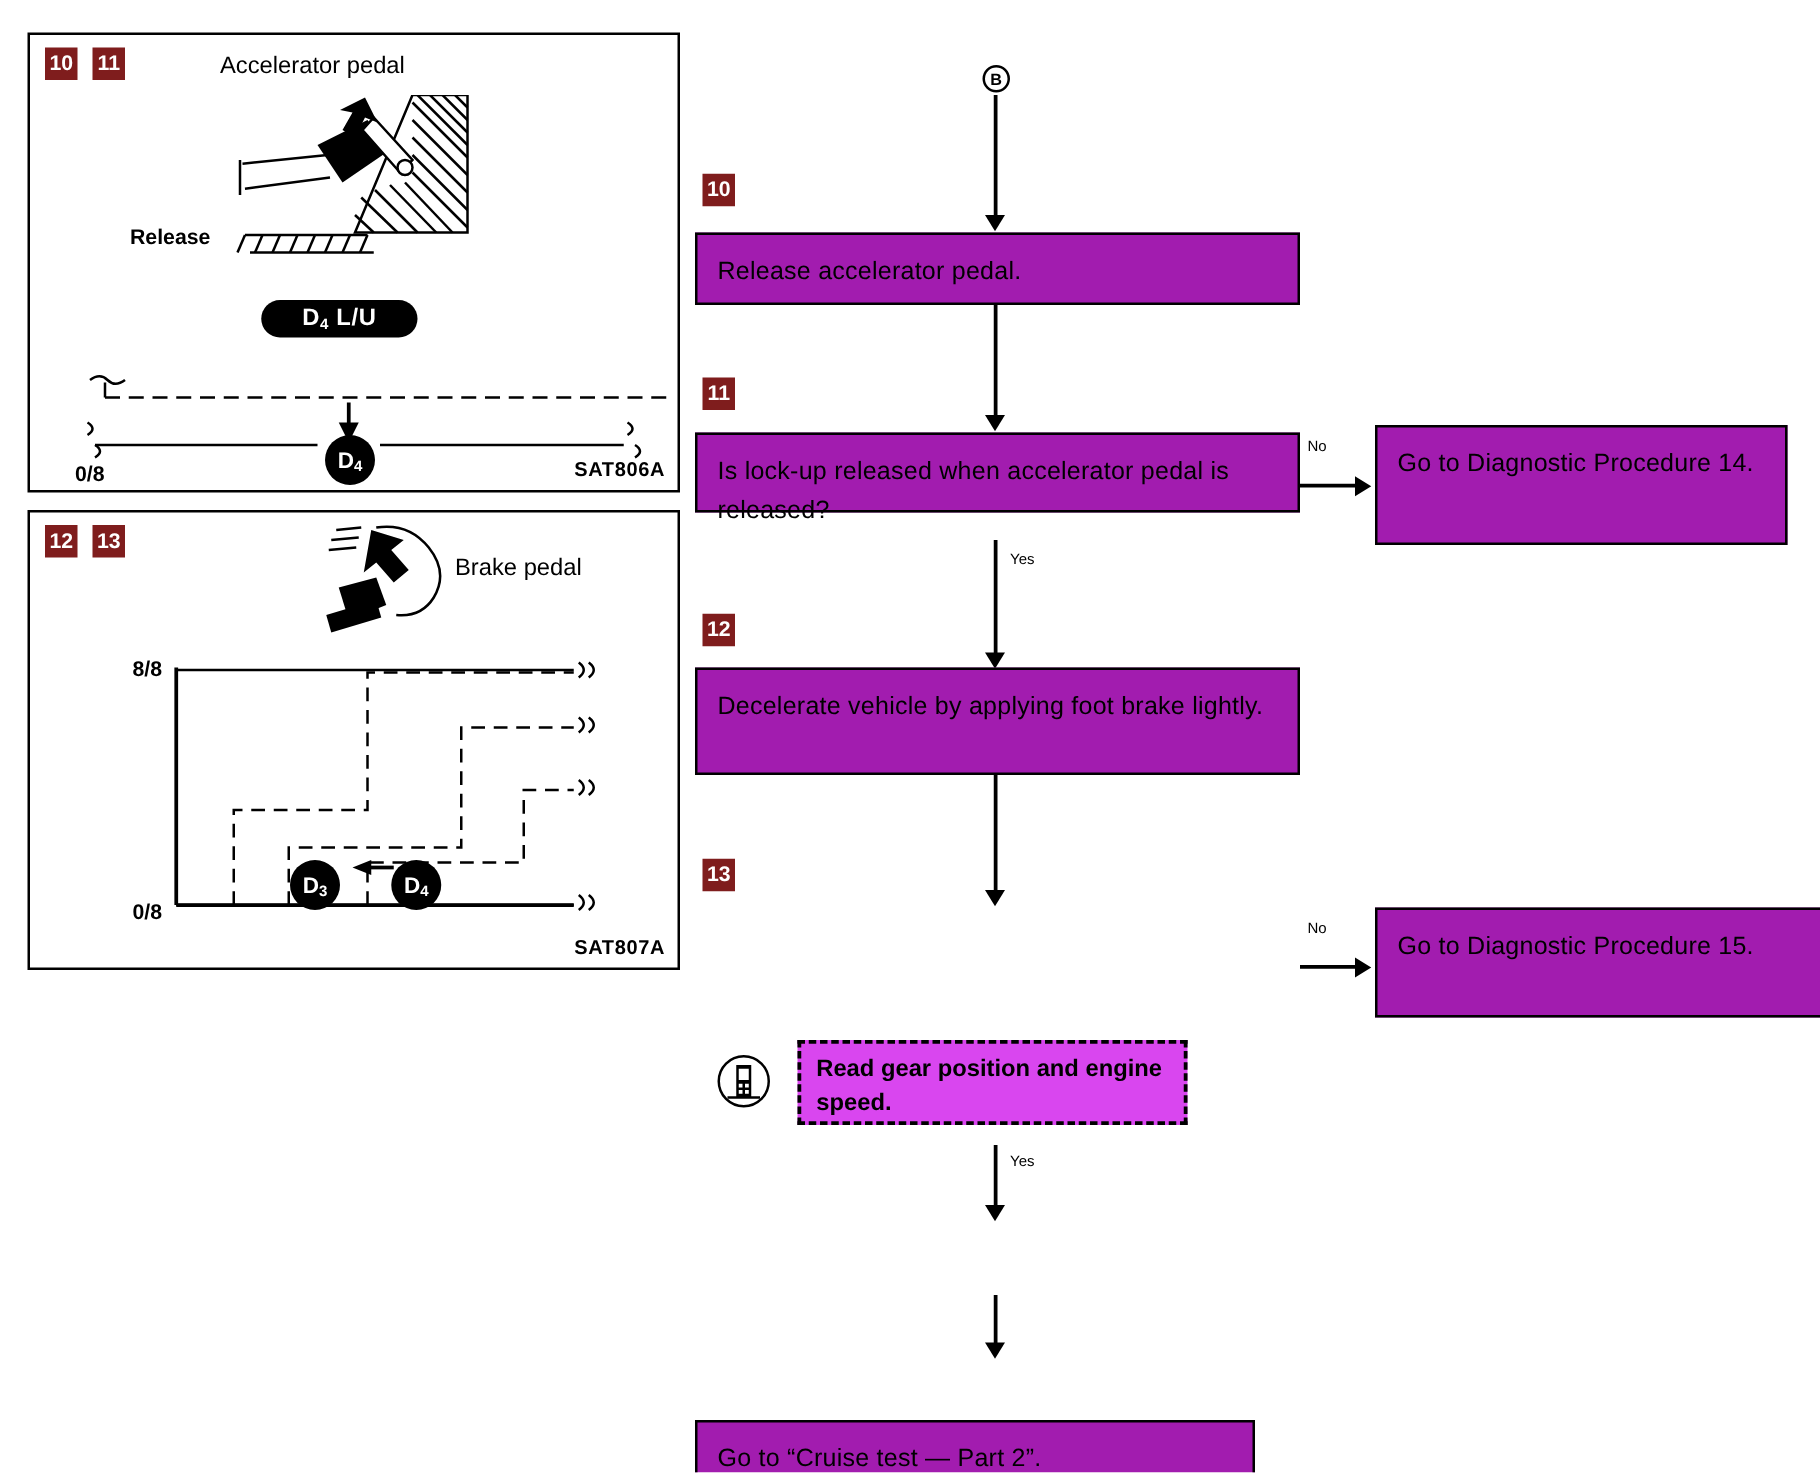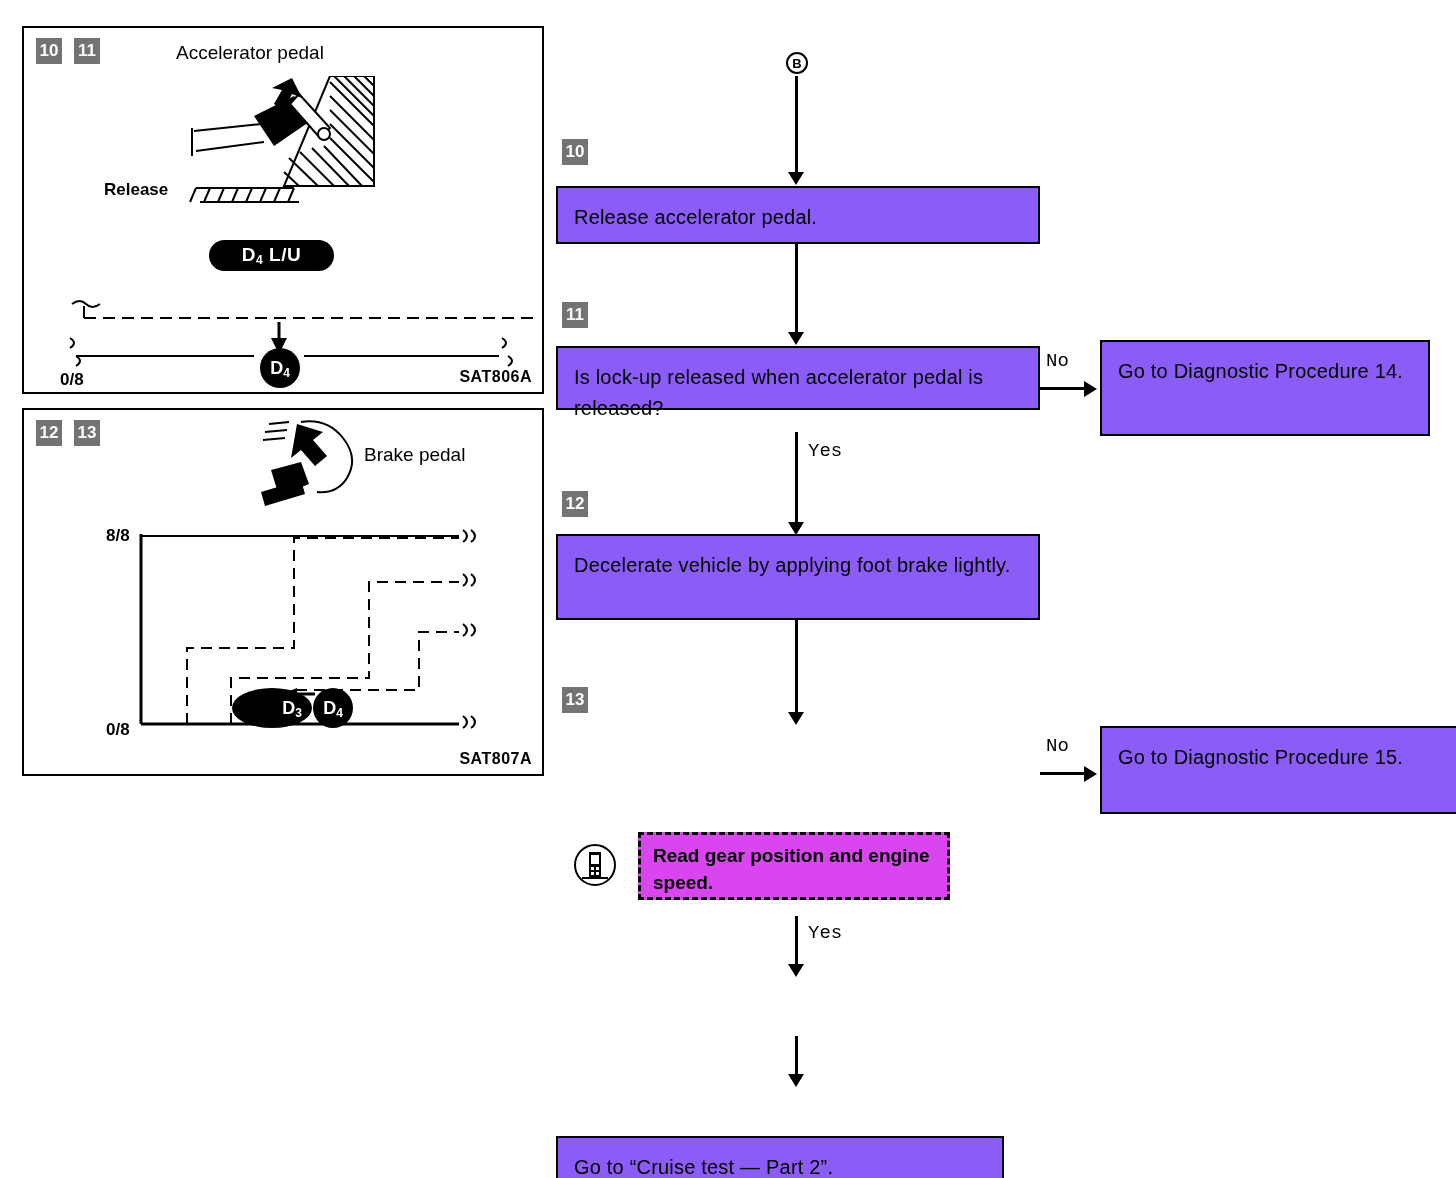--- a/index.html
+++ b/index.html
@@ -17,43 +17,42 @@
     height: 1178px;
     overflow: hidden;
     background: #ffffff;
   }
 
   
   .abs { position: absolute; }
   .proc-box {
     position: absolute;
     border: 2px solid #000;
-    background: #8b5cf6;
+    background: #a21caf;
     box-sizing: border-box;
     padding: 14px 16px;
     font-size: 20px;
     line-height: 1.55;
     letter-spacing: .2px;
   }
   .step-num {
     position: absolute;
     width: 26px;
     height: 26px;
-    background: #737373;
+    background: #7f1d1d;
     color: #fff;
     font-size: 17px;
     font-weight: bold;
     text-align: center;
     line-height: 26px;
     font-family: "Liberation Sans", sans-serif;
   }
   .edge-label {
     position: absolute;
-    font-size: 19px;
-    font-family: Liberation Mono, monospace;
+    font-size: 12px;
   }
   .vline {
     position: absolute;
     width: 3px;
     background: #000;
   }
   .hline {
     position: absolute;
     height: 3px;
     background: #000;
@@ -276,21 +275,21 @@
       <path d="M344 96 q8 6 0 12 M352 96 q8 6 0 12" fill="none" stroke="#000" stroke-width="2"></path>
       <path d="M344 188 q8 6 0 12 M352 188 q8 6 0 12" fill="none" stroke="#000" stroke-width="2"></path>
 
       <line x1="196" y1="166" x2="175" y2="166" stroke="#000" stroke-width="3"></line>
       <path d="M178 160 L163 166 L178 172 Z" fill="#000"></path>
     </svg>
 
     <div class="sub-label" style="left:82px; top:116px;">8/8</div>
     <div class="sub-label" style="left:82px; top:310px;">0/8</div>
 
-    <div class="gear-circle" style="left:208px; top:668px; left:208px; top:278px;padding-left:40px;"><span>D<sub>3</sub></span></div>
+    <div class="gear-circle" style="left:208px; top:668px; left:208px; top:278px;"><span>D<sub>3</sub></span></div>
     <div class="gear-circle" style="left:289px; top:278px;"><span>D<sub>4</sub></span></div>
 
     <div class="panel-code">SAT807A</div>
   </div>
 
   <div class="conn-circle" style="left:786px; top:52px;">B</div>
   <div class="vline" style="left:795px; top:76px; height:100px;"></div>
   <div class="arrow-down" style="left:788px; top:172px;"></div>
 
   <div class="step-num" style="left:562px; top:139px;">10</div>

